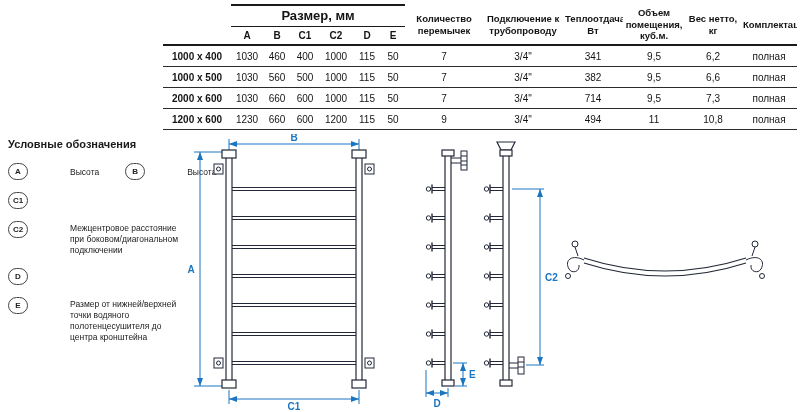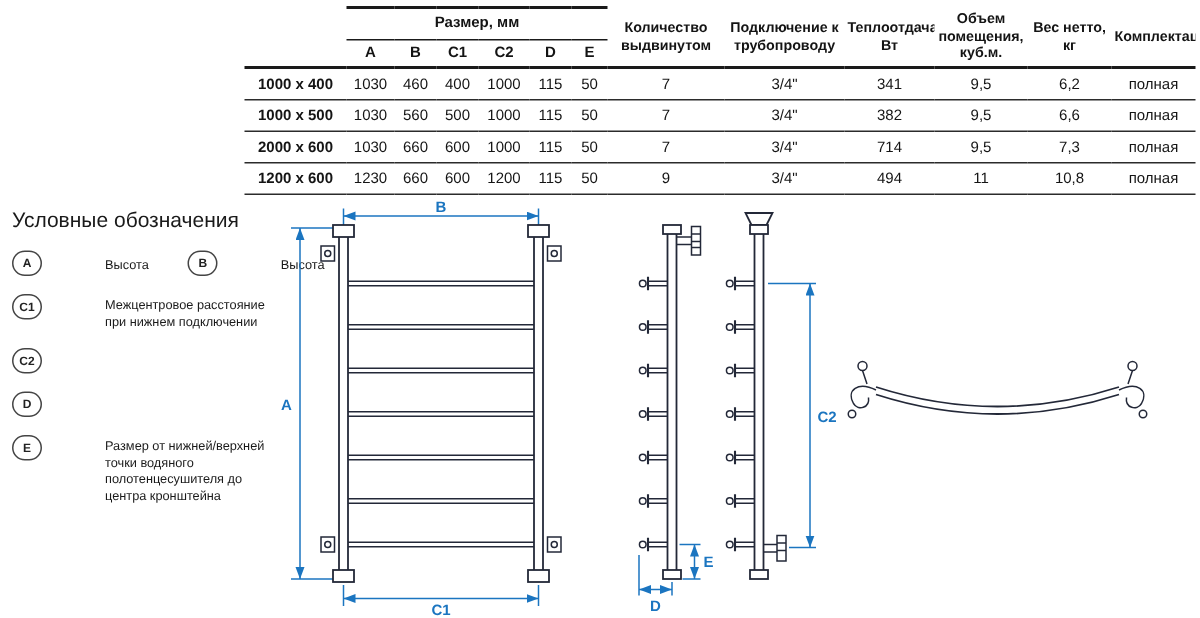--- a/index.html
+++ b/index.html
@@ -2,29 +2,29 @@
 <html><head>
 <meta charset="utf-8">
 <style>
   html,body{margin:0;padding:0;background:#fff;}
   .page{position:relative;width:800px;height:412px;background:#ffffff;font-family:"Liberation Sans",sans-serif;overflow:hidden;color:#141414;}
 
   
   .spec-table{position:absolute;left:163px;top:4px;width:634px;border-collapse:collapse;table-layout:fixed;}
   .spec-table th,.spec-table td{text-align:center;vertical-align:middle;padding:1px 2px;color:#141414;overflow:hidden;}
   .spec-table thead th{font-size:9.5px;font-weight:bold;line-height:1.2;}
-  .spec-table .size-head{font-size:10px;border-top:2px solid #1a1a1a;border-bottom:1px solid #1a1a1a;height:18px;}
+  .spec-table .size-head{font-size:13px;border-top:2px solid #1a1a1a;border-bottom:1px solid #1a1a1a;height:18px;}
   .spec-table .h2 th{border-bottom:2px solid #1a1a1a;height:15px;font-size:10px;}
   .spec-table .blank,.spec-table .rspan{border-bottom:2px solid #1a1a1a;}
   .spec-table tbody th,.spec-table tbody td{font-size:10px;height:18px;border-bottom:1.5px solid #2b2b2b;}
   .spec-table tbody th{font-weight:bold;}
 
   
   .legend{position:absolute;left:8px;top:138px;width:172px;color:#1a1a1a;}
-  .legend-title{font-size:14px;font-weight:normal;margin-bottom:13px;}
+  .legend-title{font-size:11px;font-weight:bold;margin-bottom:13px;}
   .legend-pair{display:flex;gap:26px;margin-bottom:12px;}
   .legend-pair .legend-item{margin-bottom:0;align-items:center;}
   .legend-item{display:flex;align-items:flex-start;gap:6px;margin-bottom:12px;}
   .sym{flex:0 0 auto;min-width:14px;height:15px;padding:0 2px;border:1.2px solid #444;border-radius:9px;display:inline-flex;align-items:center;justify-content:center;font-size:8px;font-weight:bold;color:#222;background:#fff;}
   .lbl{font-size:8.5px;line-height:1.3;padding-top:2px;padding-left:36px;}
 
   
   .dwg{position:absolute;}
   .dwg.front{left:184px;top:134px;}
   .dwg.side1{left:396px;top:134px;}
@@ -50,21 +50,21 @@
         <col style="width:80px">
         <col style="width:60px">
         <col style="width:62px">
         <col style="width:56px">
         <col style="width:56px">
     </colgroup>
     <thead>
       <tr>
         <th class="blank" rowspan="2"></th>
         <th class="size-head" colspan="6">Размер, мм</th>
-        <th class="rspan" rowspan="2">Количество выдвинутом</th>
+        <th class="rspan" rowspan="2">Количество перемычек</th>
         <th class="rspan" rowspan="2">Подключение к трубопроводу</th>
         <th class="rspan" rowspan="2">Теплоотдача, Вт</th>
         <th class="rspan" rowspan="2">Объем помещения, куб.м.</th>
         <th class="rspan" rowspan="2">Вес нетто, кг</th>
         <th class="rspan" rowspan="2">Комплектация</th>
       </tr>
       <tr class="h2">
         <th>A</th>
         <th>B</th>
         <th>C1</th>
@@ -144,24 +144,24 @@
         <span class="sym">A</span>
         <span class="lbl">Высота</span>
       </div>
       <div class="legend-item">
         <span class="sym">B</span>
         <span class="lbl">Высота</span>
       </div>
     </div>
     <div class="legend-item">
       <span class="sym">C1</span>
-      <span class="lbl">Межцентровое расстояние при нижнем подключении</span>
     </div>
     <div class="legend-item">
       <span class="sym">C2</span>
+      <span class="lbl">Межцентровое расстояние при боковом/диагональном подключении</span>
     </div>
     <div class="legend-item">
       <span class="sym">D</span>
     </div>
     <div class="legend-item">
       <span class="sym">E</span>
       <span class="lbl">Размер от нижней/верхней точки водяного полотенцесушителя до центра кронштейна</span>
     </div>
   </div>
 

